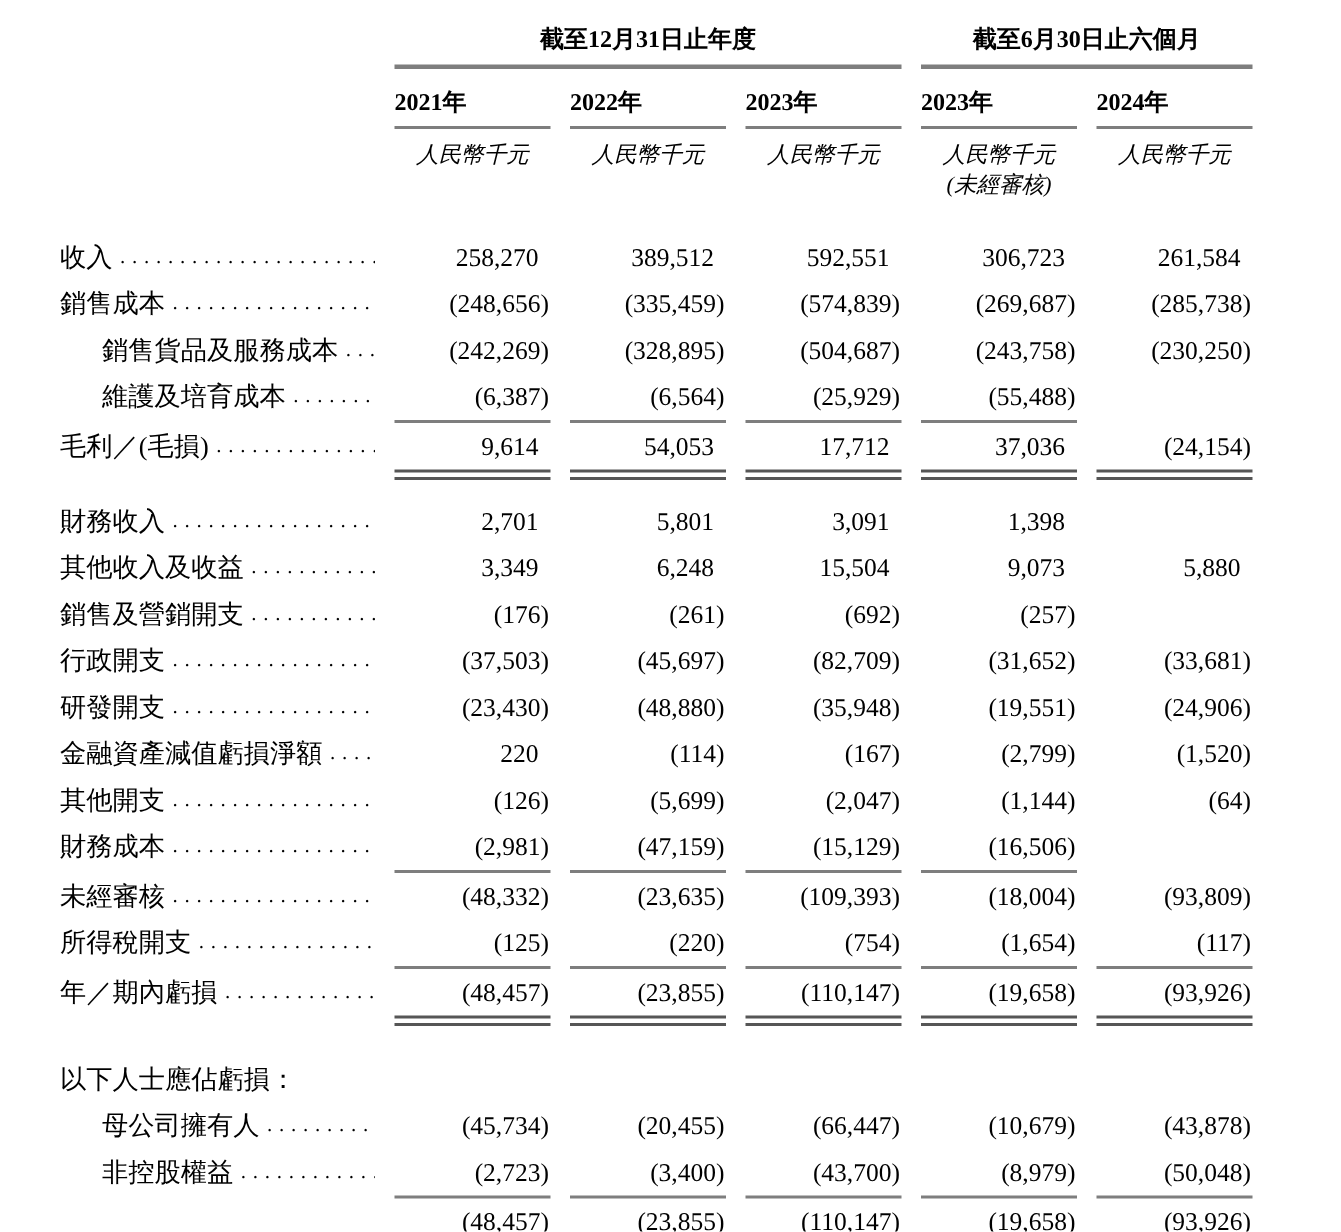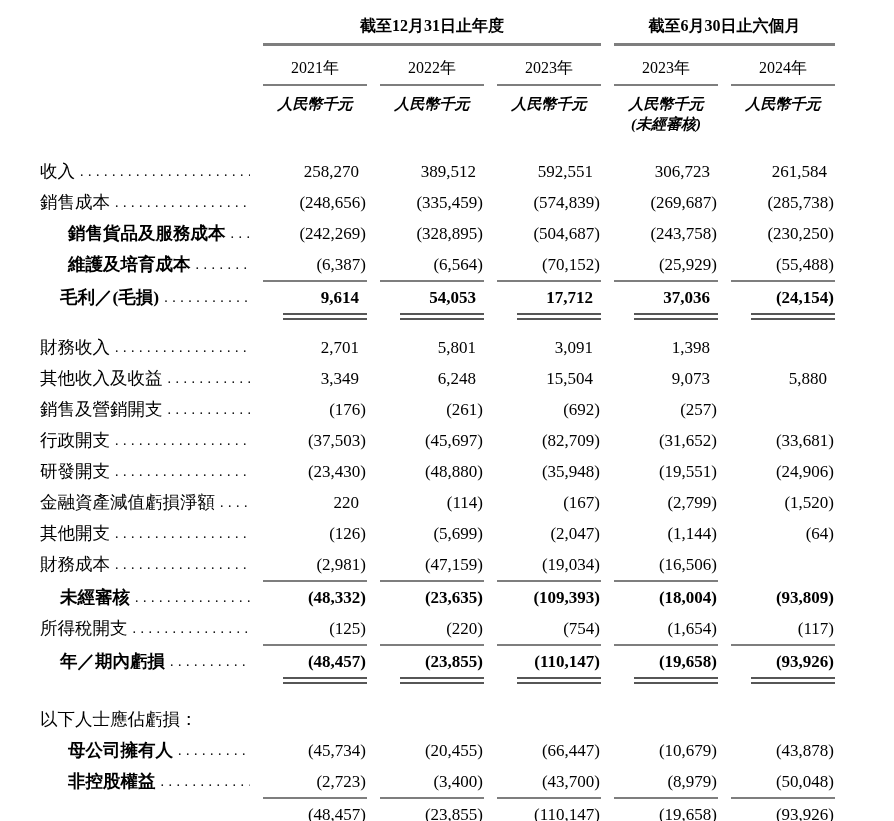--- a/index.html
+++ b/index.html
@@ -18,42 +18,42 @@
   
   .grow{display:grid;grid-template-columns:210px repeat(5,104px);column-gap:13px;}
   .grow-groups{display:grid;grid-template-columns:210px 338px 221px;column-gap:13px;}
 
   
   .group-cell{
     text-align:center;font-weight:bold;font-size:16px;
     padding:8px 0 6px 0;border-bottom:3px solid var(--rule);
   }
   .year-cell{
-    text-align:center;font-weight:normal;font-size:16px;
+    text-align:left;font-weight:bold;font-size:16px;
     padding:12px 0 5px 0;border-bottom:2px solid var(--rule);
   }
   .unit-cell{
     text-align:center;font-style:italic;font-size:15px;
-    padding-top:8px;line-height:20px;min-height:48px;font-weight:bold;
+    padding-top:8px;line-height:20px;min-height:48px;
   }
   .unit-cell .note{display:block;}
 
   
   .tbody{padding-top:14px;}
   .drow > div{height:31px;line-height:31px;}
   .drow .label{display:flex;align-items:flex-start;overflow:hidden;}
   .drow .label .txt{font-size:17.5px;white-space:nowrap;}
   .drow .label .dots{
     flex:1;overflow:hidden;white-space:nowrap;
     font-size:14px;letter-spacing:4.5px;padding-left:5px;
   }
   .drow .num{text-align:right;font-size:17px;padding-right:8px;}
   .drow .num.neg{padding-right:1px;}
-  .drow.indent .txt{padding-left:28px;font-weight:bold;}
-  .drow.bold .txt,.drow.bold .num{font-weight:bold;margin-left:20px;}
+  .drow.indent .txt{padding-left:28px;}
+  .drow.bold .txt,.drow.bold .num{font-weight:normal;}
   .drow.lb-s .num{border-bottom:2px solid var(--rule);}
   .drow.lb-d .num{border-bottom:7px double var(--rule-strong);}
   .spacer-sm{height:12px;}
   .spacer-lg{height:20px;}
 </style>
 </head>
 <body>
 
 <div class="fintable">
 
@@ -121,21 +121,20 @@
     <div class="num neg">(230,250)</div>
   </div>
 
   <div class="grow drow indent lb-s">
     <div class="label">
       <span class="txt">維護及培育成本</span>
       <span class="dots">........................................</span>
     </div>
     <div class="num neg">(6,387)</div>
     <div class="num neg">(6,564)</div>
-    <div class="num neg">(70,152)</div>
     <div class="num neg">(25,929)</div>
     <div class="num neg">(55,488)</div>
   </div>
 
   <div class="grow drow bold lb-d">
     <div class="label">
       <span class="txt">毛利／(毛損)</span>
       <span class="dots">........................................</span>
     </div>
     <div class="num">9,614</div>
@@ -227,21 +226,21 @@
     <div class="num neg">(64)</div>
   </div>
 
   <div class="grow drow lb-s">
     <div class="label">
       <span class="txt">財務成本</span>
       <span class="dots">........................................</span>
     </div>
     <div class="num neg">(2,981)</div>
     <div class="num neg">(47,159)</div>
-    <div class="num neg">(19,034)</div>
+    <div class="num neg">(15,129)</div>
     <div class="num neg">(16,506)</div>
   </div>
 
   <div class="grow drow bold">
     <div class="label">
       <span class="txt">未經審核</span>
       <span class="dots">........................................</span>
     </div>
     <div class="num neg">(48,332)</div>
     <div class="num neg">(23,635)</div>

